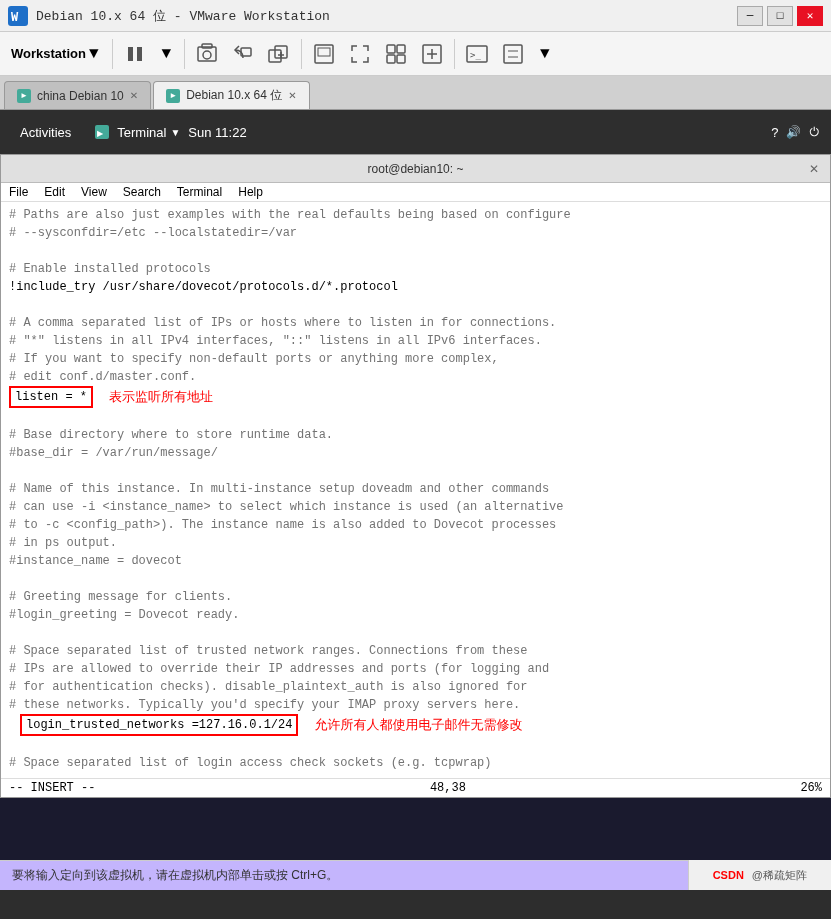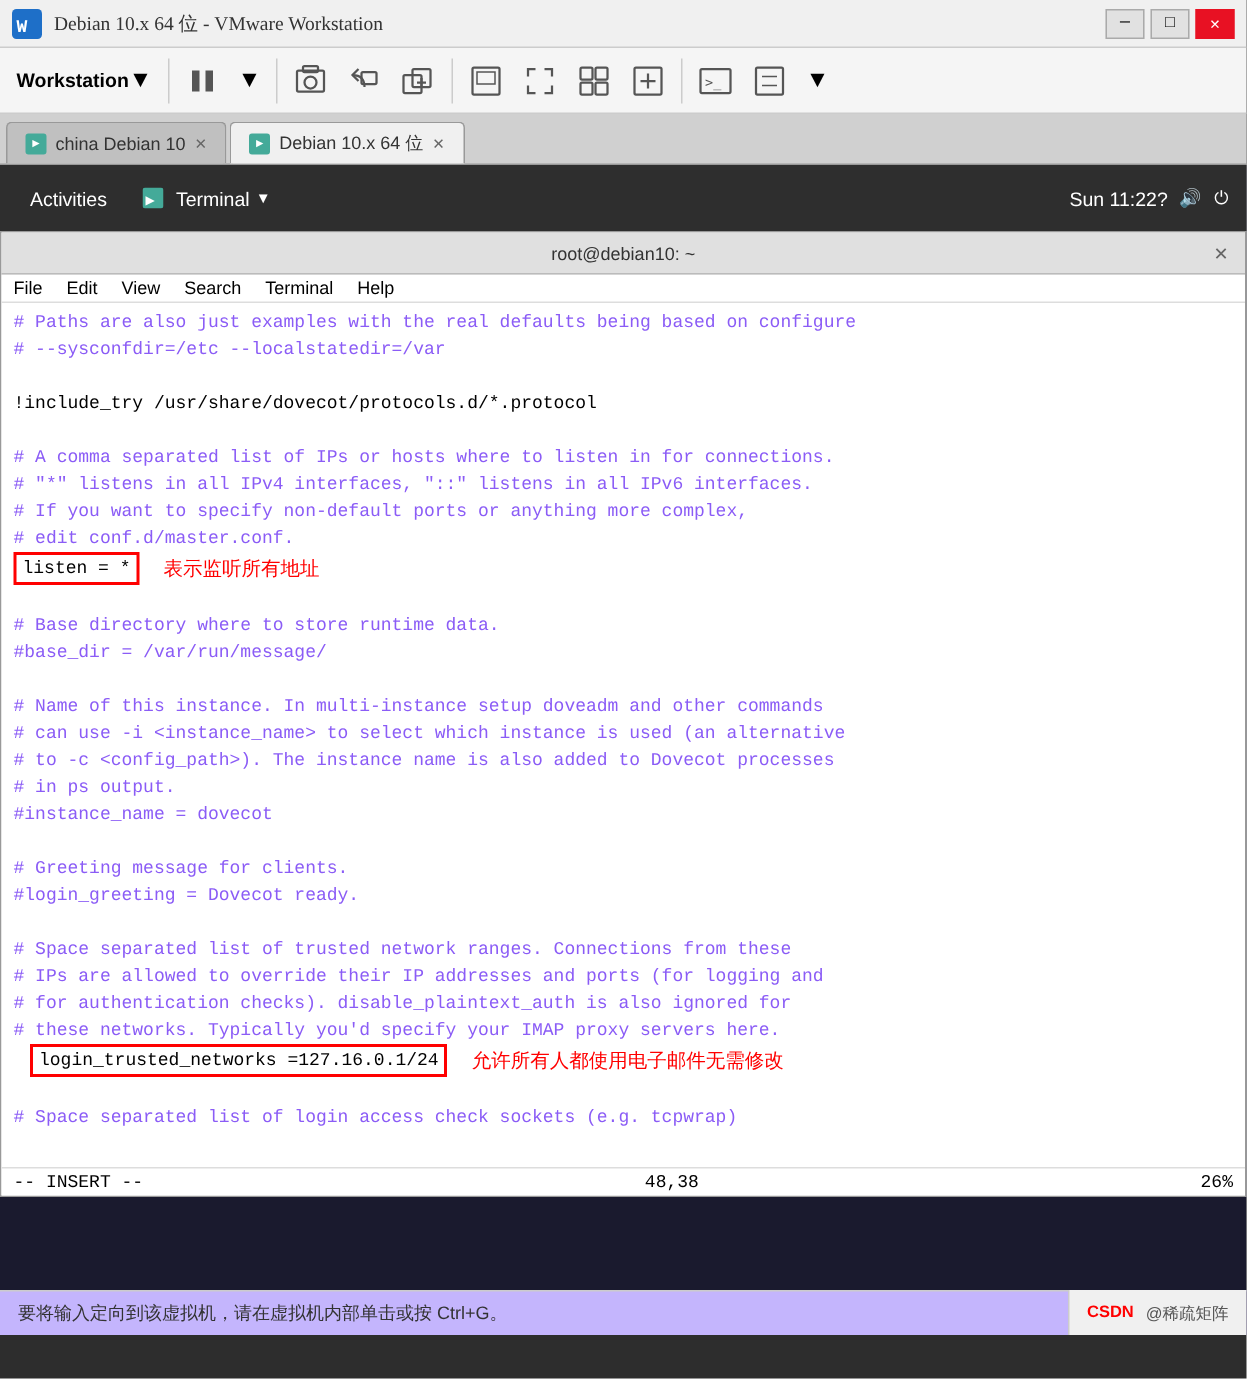--- a/index.html
+++ b/index.html
@@ -22,21 +22,21 @@
       border-bottom: 1px solid #ccc;
     }
     .title-bar-icon {
       width: 20px;
       height: 20px;
       margin-right: 8px;
       display: flex; align-items: center; justify-content: center;
     }
     .title-bar-text {
       flex: 1;
-      font-family: Liberation Serif, serif;
+      font-family: Liberation Mono, monospace;
       font-size: 13px;
       color: #333;
     }
     .title-bar-controls {
       display: flex; gap: 4px;
     }
     .title-btn {
       width: 26px; height: 20px;
       background: #e1e1e1;
       border: 1px solid #aaa;
@@ -136,21 +136,21 @@
       border-radius: 3px;
     }
     .gnome-terminal-btn {
       display: flex; align-items: center; gap: 4px;
       cursor: pointer;
       padding: 4px 8px;
       border-radius: 3px;
       margin-left: 8px;
     }
     .gnome-clock {
-      flex: 1; text-align: right; font-size: 13px;
+      flex: 1; text-align: left; font-size: 13px;
     }
     .gnome-right-icons {
       display: flex; align-items: center; gap: 8px;
       font-size: 12px;
     }
 
     
     .terminal-window {
       background: white;
       margin: 0;
@@ -188,21 +188,21 @@
       font-family: 'Courier New', monospace;
       font-size: 12px;
       color: #000;
       height: 576px;
       overflow: hidden;
     }
     .code-line {
       line-height: 18px;
       white-space: pre;
     }
-    .comment { color: #8b5cf6; }
+    .comment { color: #737373; }
     .red-annotation {
       color: red;
       font-family: Arial, sans-serif;
       font-size: 13px;
       font-weight: normal;
     }
 
     
     .terminal-statusbar {
       background: white;
@@ -224,21 +224,21 @@
       font-size: 12px;
       color: #333;
       border-top: 1px solid #ccc;
     }
     .bottom-right {
       position: absolute;
       bottom: 0; right: 0;
       height: 30px;
       display: flex; align-items: center;
       background: #f0f0f0;
-      padding: 0 12px;
+      padding: 0 24px;
       border-left: 1px solid #ccc;
       font-family: Arial, sans-serif;
       font-size: 11px;
       color: #666;
       gap: 8px;
     }
 
     
     svg { display: inline-block; vertical-align: middle; }
   </style>
@@ -394,20 +394,21 @@
       <span>View</span>
       <span>Search</span>
       <span>Terminal</span>
       <span>Help</span>
     </div>
 
     <div class="terminal-content">
       <div class="code-line comment"># Paths are also just examples with the real defaults being based on configure</div>
       <div class="code-line comment"># --sysconfdir=/etc --localstatedir=/var</div>
       <div class="code-line"> </div>
+      <div class="code-line comment"># Enable installed protocols</div>
       <div class="code-line">!include_try /usr/share/dovecot/protocols.d/*.protocol</div>
       <div class="code-line"> </div>
       <div class="code-line comment"># A comma separated list of IPs or hosts where to listen in for connections.</div>
       <div class="code-line comment"># "*" listens in all IPv4 interfaces, "::" listens in all IPv6 interfaces.</div>
       <div class="code-line comment"># If you want to specify non-default ports or anything more complex,</div>
       <div class="code-line comment"># edit conf.d/master.conf.</div>
 
       <div class="code-line" style="display:flex; align-items:center; gap:16px;">
         <span style="border: 2px solid red; padding: 0 4px;">listen = *</span>
         <span class="red-annotation">表示监听所有地址</span>

